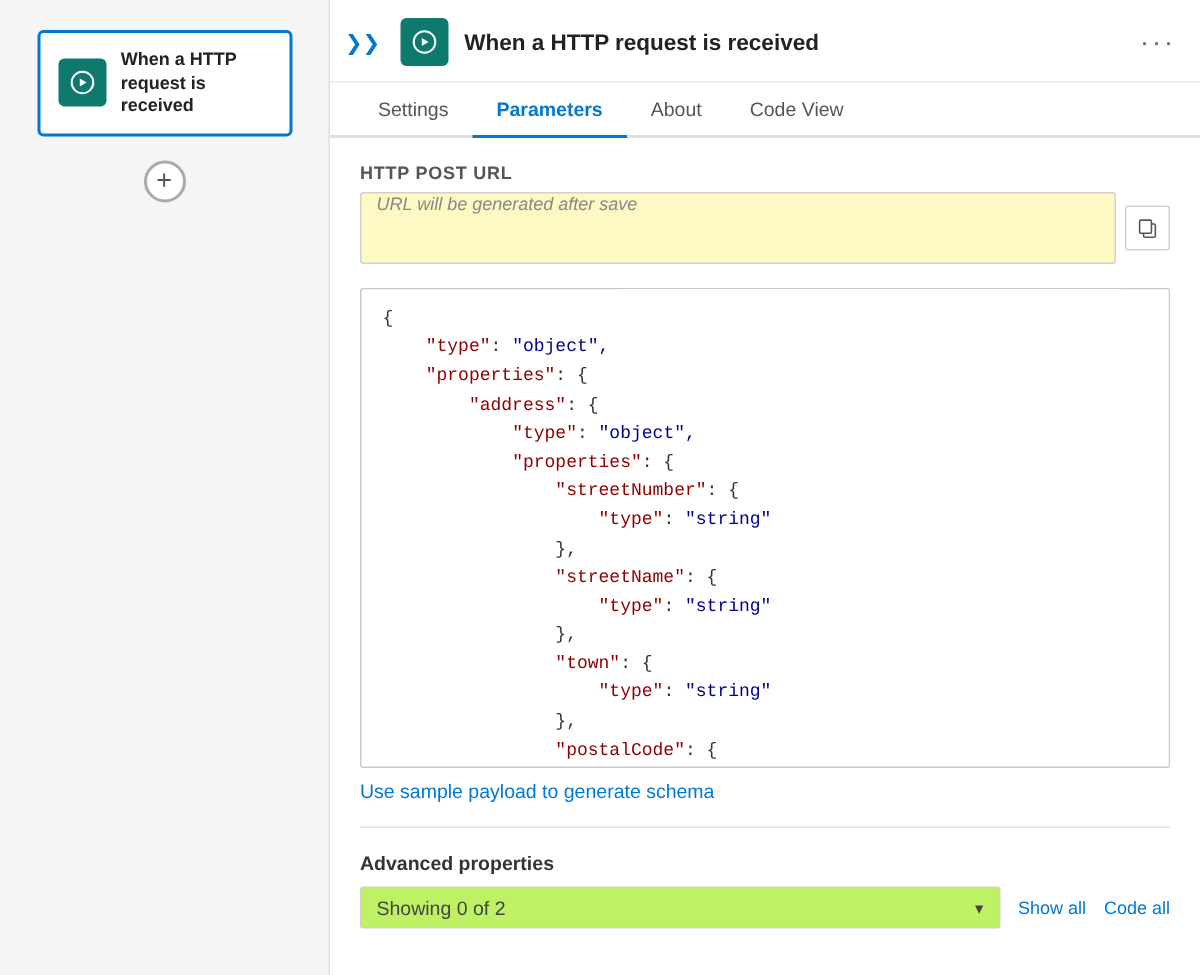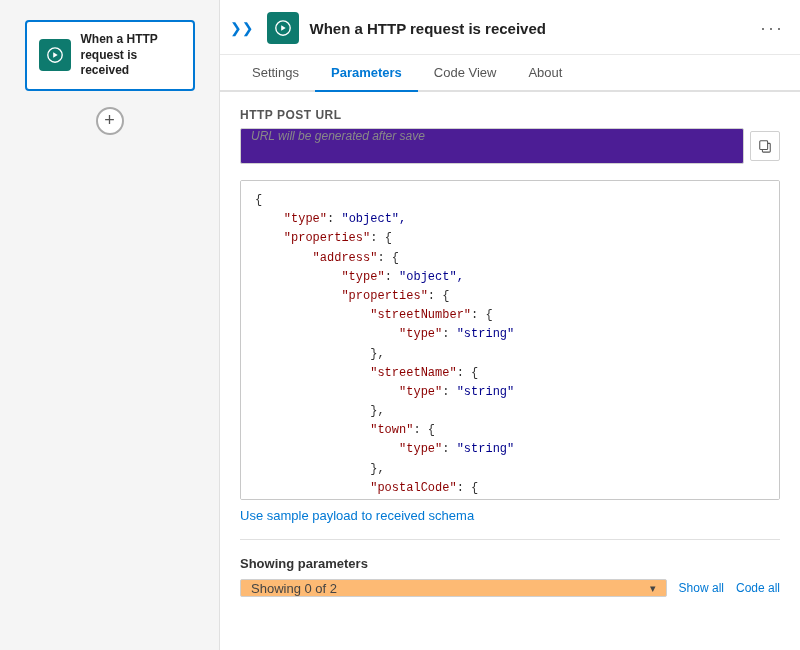--- a/index.html
+++ b/index.html
@@ -154,22 +154,22 @@
     }
 
     .url-row {
       display: flex;
       align-items: center;
       gap: 6px;
       margin-bottom: 16px;
     }
     .url-input {
       flex: 1;
-      height: 36px;
-      background: #4c1d95;
+      height: 48px;
+      background: #fef9c3;
       border: 1px solid #d0d0d0;
       border-radius: 2px;
       padding: 0 10px;
       font-size: 12px;
       color: #888;
       font-style: italic;
     }
     .copy-btn {
       width: 30px;
       height: 30px;
@@ -231,24 +231,24 @@
       margin-bottom: 8px;
     }
 
     .dropdown-row {
       display: flex;
       align-items: center;
       gap: 12px;
     }
     .dropdown-select {
       flex: 1;
-      height: 18px;
+      height: 28px;
       border: 1px solid #d0d0d0;
       border-radius: 2px;
-      background: #fdba74;
+      background: #bef264;
       padding: 0 10px;
       font-size: 13px;
       color: #444;
       display: flex;
       align-items: center;
       justify-content: space-between;
       cursor: pointer;
     }
     .dropdown-select span { color: #444; }
     .dropdown-chevron { color: #555; font-size: 11px; }
@@ -290,22 +290,22 @@
         <path d="M8 7l5 3-5 3V7z" fill="white"></path>
       </svg>
     </div>
     <div class="panel-title">When a HTTP request is received</div>
     <span class="more-btn">···</span>
   </div>
 
   <div class="tabs">
     <div class="tab">Settings</div>
     <div class="tab active">Parameters</div>
+    <div class="tab">About</div>
     <div class="tab">Code View</div>
-    <div class="tab">About</div>
   </div>
 
   <div class="content">
 
     
     <div class="field-label">HTTP POST URL</div>
     <div class="url-row">
       <div class="url-input">
         <span>URL will be generated after save</span>
       </div>
@@ -334,26 +334,26 @@
 &nbsp;&nbsp;&nbsp;&nbsp;&nbsp;&nbsp;&nbsp;&nbsp;&nbsp;&nbsp;&nbsp;&nbsp;&nbsp;&nbsp;&nbsp;&nbsp;&nbsp;&nbsp;&nbsp;&nbsp;<span class="c-key">"type"</span><span class="c-colon">: </span><span class="c-string">"string"</span>
 &nbsp;&nbsp;&nbsp;&nbsp;&nbsp;&nbsp;&nbsp;&nbsp;&nbsp;&nbsp;&nbsp;&nbsp;&nbsp;&nbsp;&nbsp;&nbsp;<span class="c-brace">},</span>
 &nbsp;&nbsp;&nbsp;&nbsp;&nbsp;&nbsp;&nbsp;&nbsp;&nbsp;&nbsp;&nbsp;&nbsp;&nbsp;&nbsp;&nbsp;&nbsp;<span class="c-key">"postalCode"</span><span class="c-colon">: {</span>
 &nbsp;&nbsp;&nbsp;&nbsp;&nbsp;&nbsp;&nbsp;&nbsp;&nbsp;&nbsp;&nbsp;&nbsp;&nbsp;&nbsp;&nbsp;&nbsp;&nbsp;&nbsp;&nbsp;&nbsp;
 &nbsp;&nbsp;&nbsp;&nbsp;&nbsp;&nbsp;&nbsp;&nbsp;&nbsp;&nbsp;&nbsp;&nbsp;&nbsp;&nbsp;&nbsp;&nbsp;
 &nbsp;&nbsp;&nbsp;&nbsp;&nbsp;&nbsp;&nbsp;&nbsp;&nbsp;&nbsp;&nbsp;&nbsp;
 &nbsp;&nbsp;&nbsp;&nbsp;&nbsp;&nbsp;&nbsp;&nbsp;
 &nbsp;&nbsp;&nbsp;&nbsp;
 
 </div>
-    <a class="generate-link">Use sample payload to received schema</a>
+    <a class="generate-link">Use sample payload to generate schema</a>
 
     <hr class="divider">
 
     
-    <div class="advanced-label">Showing parameters</div>
+    <div class="advanced-label">Advanced properties</div>
     <div class="dropdown-row">
       <div class="dropdown-select">
         <span>Showing 0 of 2</span>
         <span class="dropdown-chevron">▾</span>
       </div>
       <button class="show-all-btn">Show all</button>
       <button class="clear-all-btn">Code all</button>
     </div>
 
   </div>

